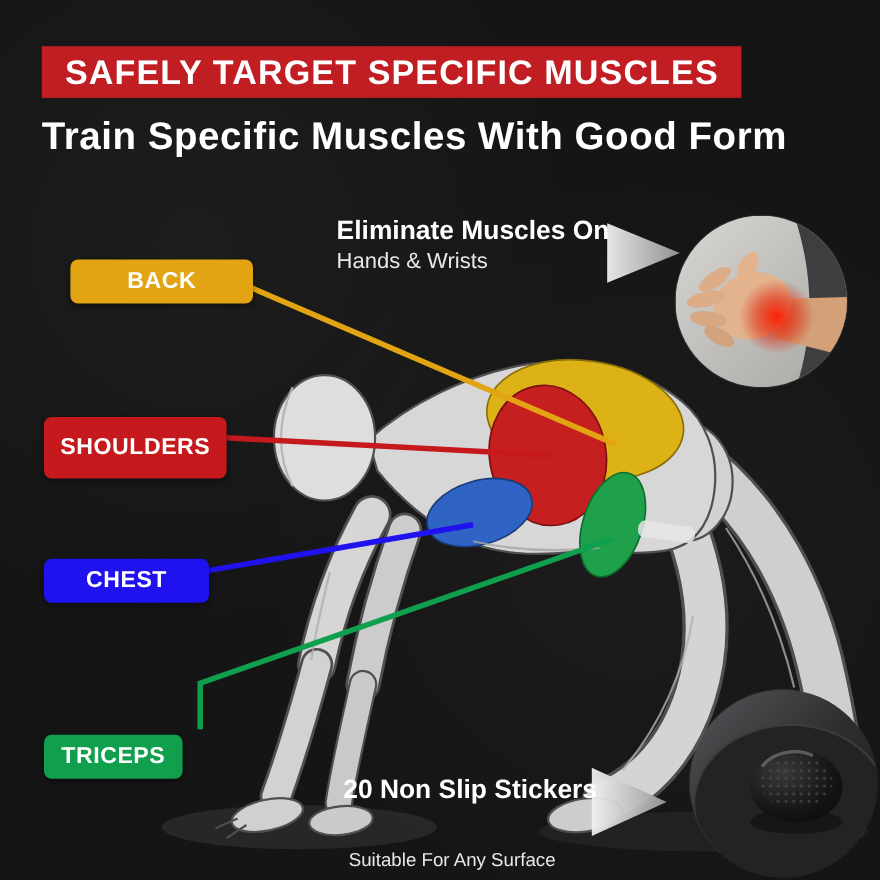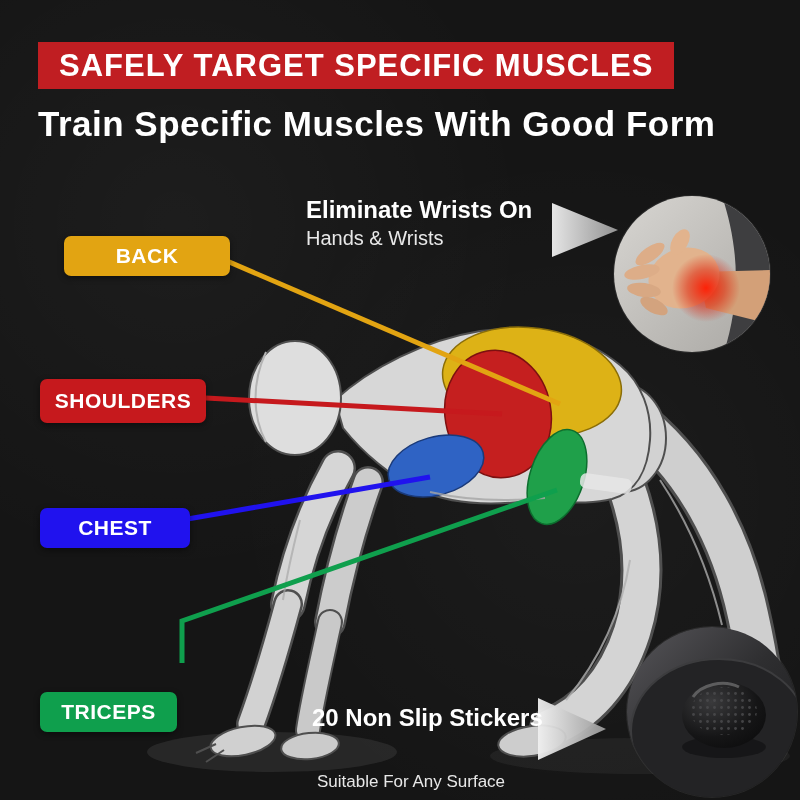--- a/index.html
+++ b/index.html
@@ -20,23 +20,23 @@
   .subtitle{
     position:absolute;left:38px;top:104px;color:#fff;font-size:35px;
     font-weight:bold;letter-spacing:.5px;white-space:nowrap;text-align:center;
   }
   .chip{
     position:absolute;display:flex;align-items:center;justify-content:center;
     color:#fff;font-weight:bold;font-size:21px;letter-spacing:.5px;
     border-radius:7px;box-shadow:0 2px 6px rgba(0,0,0,.45);
   }
   #chip-back{left:40px;top:236px;width:166px;height:40px;}
-  #chip-shoulders{left:40px;top:379px;width:166px;height:44px;}
+  #chip-shoulders{left:40px;top:379px;width:166px;height:56px;}
   #chip-chest{left:40px;top:508px;width:150px;height:40px;}
-  #chip-triceps{left:40px;top:692px;width:137px;height:40px;}
+  #chip-triceps{left:40px;top:668px;width:126px;height:40px;}
   .callout-title{position:absolute;color:#fff;font-weight:bold;font-size:24px;white-space:nowrap;}
   .callout-sub{position:absolute;color:#e8e8e8;font-size:20px;white-space:nowrap;}
   #wrist-title{left:306px;top:196px;}
   #wrist-sub{left:306px;top:227px;}
   #sticker-title{left:312px;top:704px;}
   #sticker-sub{left:317px;top:772px;font-size:17px;}
   .photo{
     position:absolute;border-radius:50%;overflow:hidden;
     box-shadow:0 0 0 1px rgba(255,255,255,.08);
   }
@@ -113,21 +113,21 @@
   </svg>
 
   <div class="banner" style="background-color: rgb(192, 30, 34);">SAFELY TARGET SPECIFIC MUSCLES</div>
   <div class="subtitle">Train Specific Muscles With Good Form</div>
 
   <div class="chip" id="chip-back" style="background-color: rgb(226, 164, 18); margin-left: 24px;">BACK</div>
   <div class="chip" id="chip-shoulders" style="background-color: rgb(198, 25, 29);">SHOULDERS</div>
   <div class="chip" id="chip-chest" style="background-color: rgb(32, 18, 238);">CHEST</div>
   <div class="chip" id="chip-triceps" style="background-color: rgb(15, 159, 77);">TRICEPS</div>
 
-  <div class="callout-title" id="wrist-title">Eliminate Wrists On</div>
+  <div class="callout-title" id="wrist-title">Eliminate Muscles On</div>
   <div class="callout-sub" id="wrist-sub">Hands &amp; Wrists</div>
 
   <div class="photo" id="wrist-photo">
     <svg viewBox="0 0 156 156">
       <defs>
         <linearGradient id="wristBg" x1="0" y1="0" x2="1" y2="1">
           <stop offset="0" stop-color="#d8d6d2"></stop>
           <stop offset="1" stop-color="#a9a7a3"></stop>
         </linearGradient>
         <radialGradient id="redGlow">

